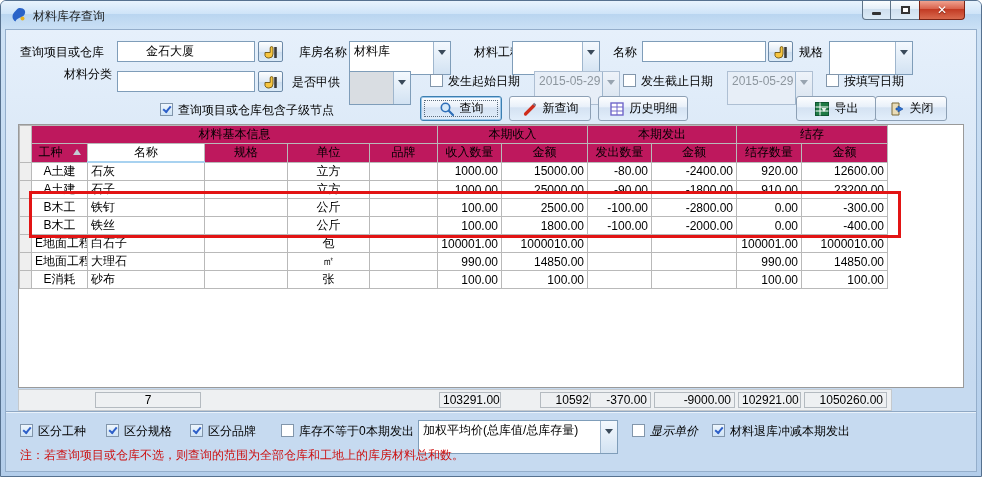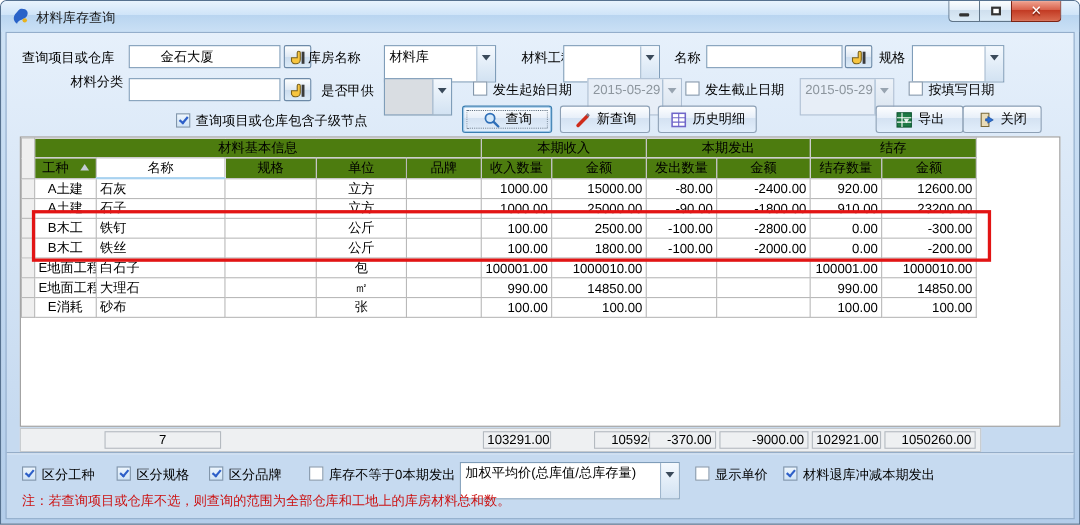--- a/index.html
+++ b/index.html
@@ -53,21 +53,21 @@
     display:flex;align-items:center;justify-content:center;gap:5px;font-size:12px;
     box-sizing:border-box;cursor:default;}
   .btn.primary{border-color:#3c7fb1;box-shadow:0 0 0 1px #9cc6e8 inset;}
   .btn.primary:after{content:"";position:absolute;inset:3px;border:1px dotted #5a6b7c;border-radius:1px;}
   
   .gridwrap{position:absolute;left:12px;right:12px;top:94px;height:264px;background:#fff;
     border:1px solid #9a9a9a;box-sizing:border-box;}
   table.grid{border-collapse:collapse;table-layout:fixed;width:868px;font-size:12px;}
   table.grid th,table.grid td{border:1px solid #b9b9b9;padding:0 3px;height:17px;
     overflow:hidden;white-space:nowrap;box-sizing:border-box;font-weight:normal;}
-  table.grid thead th{background:#4d7c0f;text-align:center;height:18px;}
+  table.grid thead th{background:#be185d;text-align:center;height:18px;}
   table.grid thead th.sel{background:#ffffff;border-bottom:2px solid #a8d2f0;}
   table.grid td.ind,table.grid th.ind{background:#efefef;}
   td.a-c{text-align:center;} td.a-l{text-align:left;} td.a-r{text-align:right;}
   .sorticon{display:inline-block;margin-left:10px;width:0;height:0;
     border-left:4px solid transparent;border-right:4px solid transparent;
     border-bottom:6px solid #c3cbd4;vertical-align:1px;}
   .redbox{position:absolute;border:3px solid #e21414;z-index:40;pointer-events:none;}
   
   .sumstrip{position:absolute;left:12px;top:359px;width:874px;height:22px;background:#eef0f2;
     border:1px solid #c5c9cd;box-sizing:border-box;}
@@ -107,21 +107,21 @@
   <div class="client">
 
     <span class="lbl" style="left:14px;top:14px;">查询项目或仓库</span>
     <div class="field" style="left:111px;top:11px;width:138px;padding-left:28px;">金石大厦</div>
     <div class="handbtn" style="left:252px;top:11px;">
       <svg class="icon16" viewBox="0 0 16 16">
           <path d="M2 8.5 h5.2 V4 a1.4 1.4 0 0 1 2.8 0 v6 a4 4 0 0 1 -4 4 h-0.8 a3.6 3.6 0 0 1 -3.2 -2.2 z" fill="#f7c53f" stroke="#7a611c" stroke-width="1"></path>
           <rect x="11.2" y="3" width="2.6" height="11" fill="#3a3a3a"></rect>
         </svg>
     </div>
-    <span class="lbl" style="left:274px;top:14px;">库房名称</span>
+    <span class="lbl" style="left:293px;top:14px;">库房名称</span>
     <div class="combo" style="left:343px;top:11px;width:102px;"><span>材料库</span><span class="arr"></span></div>
     <span class="lbl" style="left:440px;top:14px;margin-left:28px;">材料工种</span>
     <div class="combo" style="left:506px;top:11px;width:88px;"><span></span><span class="arr"></span></div>
     <span class="lbl" style="left:607px;top:14px;">名称</span>
     <div class="field" style="left:636px;top:11px;width:124px;"></div>
     <div class="handbtn" style="left:762px;top:11px;">
       <svg class="icon16" viewBox="0 0 16 16">
           <path d="M2 8.5 h5.2 V4 a1.4 1.4 0 0 1 2.8 0 v6 a4 4 0 0 1 -4 4 h-0.8 a3.6 3.6 0 0 1 -3.2 -2.2 z" fill="#f7c53f" stroke="#7a611c" stroke-width="1"></path>
           <rect x="11.2" y="3" width="2.6" height="11" fill="#3a3a3a"></rect>
         </svg>
@@ -283,21 +283,21 @@
               <td class="a-c">B木工</td>
               <td class="a-l">铁丝</td>
               <td class="a-l"></td>
               <td class="a-c">公斤</td>
               <td class="a-l"></td>
               <td class="a-r">100.00</td>
               <td class="a-r">1800.00</td>
               <td class="a-r">-100.00</td>
               <td class="a-r">-2000.00</td>
               <td class="a-r">0.00</td>
-              <td class="a-r">-200.00</td>
+              <td class="a-r">-400.00</td>
             </tr>
             <tr>
               <td class="ind"></td>
               <td class="a-c">E地面工程</td>
               <td class="a-l">白石子</td>
               <td class="a-l"></td>
               <td class="a-c">包</td>
               <td class="a-l"></td>
               <td class="a-r">100001.00</td>
               <td class="a-r">1000010.00</td>
@@ -358,21 +358,21 @@
         <span class="cb checked"></span><span>区分规格</span>
       </div>
       <div class="cbrow" style="left:184px;top:11px;">
         <span class="cb checked"></span><span>区分品牌</span>
       </div>
       <div class="cbrow" style="left:275px;top:11px;">
         <span class="cb"></span><span>库存不等于0</span>
       </div>
       <span class="lbl" style="left:360px;top:11px;">本期发出</span>
       <div class="combo" style="left:412px;top:8px;width:200px;"><span>加权平均价(总库值/总库存量)</span><span class="arr"></span></div>
-      <div class="cbrow" style="left:626px;top:11px;">
+      <div class="cbrow" style="left:626px;top:11px;font-style:italic;">
         <span class="cb"></span><span>显示单价</span>
       </div>
       <div class="cbrow" style="left:706px;top:11px;">
         <span class="cb checked"></span><span>材料退库冲减本期发出</span>
       </div>
       <div class="note">注：若查询项目或仓库不选，则查询的范围为全部仓库和工地上的库房材料总和数。</div>
     </div>
 
   </div>
 </div>

